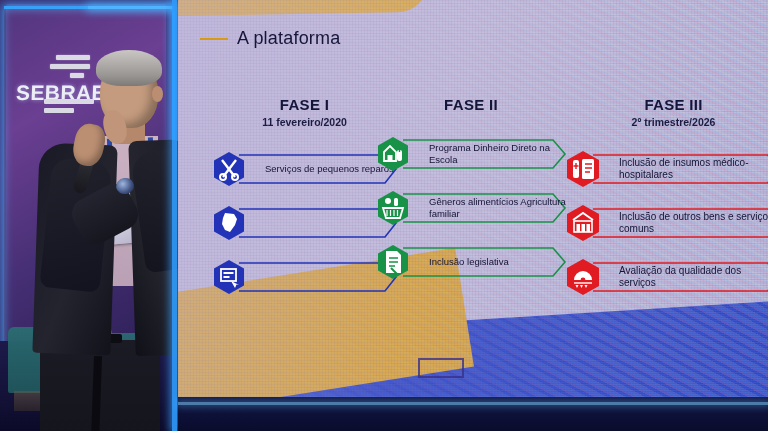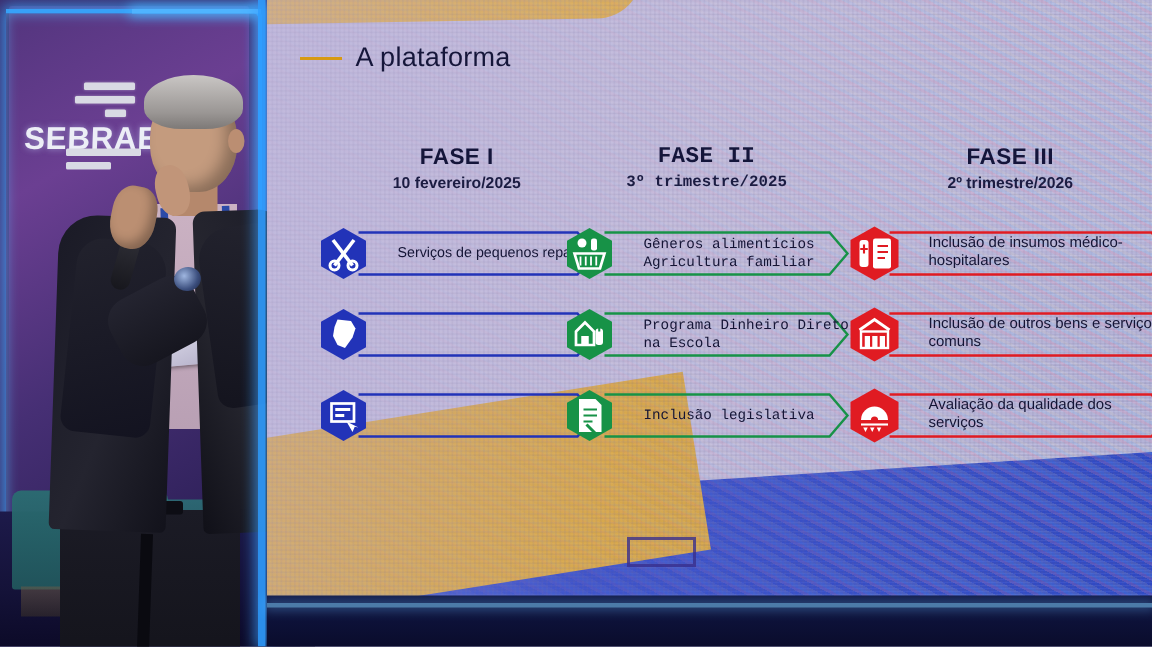--- a/index.html
+++ b/index.html
@@ -230,21 +230,21 @@
   
   .slide-content{position:absolute;inset:0;z-index:4;}
   .title-row{position:absolute;left:22px;top:28px;display:flex;align-items:center;gap:9px;}
   .title-dash{width:28px;height:2px;background:#d79a12;}
   .title-text{
     font-size:18px;color:#15163a;font-weight:500;letter-spacing:.2px;
   }
   .columns{position:absolute;left:0;top:96px;width:644px;height:260px;}
   .col{position:absolute;top:0;}
   .col-1{left:34px;width:185px;}
-  .col-2{left:198px;width:190px;font-family:Liberation Mono, monospace;}
+  .col-2{left:198px;width:190px;}
   .col-3{left:388px;width:215px;}
 
   .phase-title{text-align:center;font-size:15px;font-weight:bold;color:#14153a;letter-spacing:.3px;}
   .phase-date{text-align:center;font-size:10.5px;color:#1b1c42;margin-top:3px;font-weight:600;}
 
   .items{margin-top:18px;position:relative;}
   .item{
     position:relative;height:46px;margin-bottom:8px;
     display:flex;align-items:center;
   }
@@ -347,21 +347,21 @@
 
       <div class="title-row">
         <span class="title-dash"></span>
         <span class="title-text">A plataforma</span>
       </div>
 
       <div class="columns">
 
         <div class="col col-1">
           <div class="phase-title">FASE I</div>
-          <div class="phase-date">10 fevereiro/2025</div>
+          <div class="phase-date">11 fevereiro/2020</div>
           <div class="items">
 
 
             <div class="item">
               <div class="hexicon">
                 <svg width="32" height="36" viewBox="0 0 32 36">
                     <polygon points="16,1 31,9.5 31,26.5 16,35 1,26.5 1,9.5" fill="#2233b8"></polygon>
                     <path d="M9 9 L22 26" stroke="#fff" stroke-width="2.4" fill="none"></path>
                     <path d="M23 9 L10 26" stroke="#fff" stroke-width="2.4" fill="none"></path>
                     <circle cx="10" cy="26" r="3" fill="none" stroke="#fff" stroke-width="2"></circle>
@@ -405,56 +405,55 @@
                     <path d="M2 1 L148 1 L159 15 L148 29 L2 29" fill="none" stroke="#2233b8" stroke-width="1.6"></path>
                   </svg>
               </div>
             </div>
 
           </div>
         </div>
 
         <div class="col col-2">
           <div class="phase-title">FASE II</div>
-          <div class="phase-date">3º trimestre/2025</div>
           <div class="items">
+
+            <div class="item">
+              <div class="hexicon">
+                <svg width="32" height="36" viewBox="0 0 32 36">
+                    <polygon points="16,1 31,9.5 31,26.5 16,35 1,26.5 1,9.5" fill="#179247"></polygon>
+                    <path d="M7 16 L13 10 L19 16 L19 25 L7 25 Z" fill="none" stroke="#fff" stroke-width="1.8"></path>
+                    <rect x="10.5" y="19" width="5" height="6" fill="#fff"></rect>
+                    <rect x="20" y="14" width="5" height="11" rx="2" fill="#fff"></rect>
+                    <path d="M22.5 12 L22.5 16" stroke="#179247" stroke-width="1.4"></path>
+                  </svg>
+              </div>
+              <div class="arrow">
+                <svg viewBox="0 0 165 30" preserveAspectRatio="none">
+                    <path d="M2 1 L152 1 L164 15 L152 29 L2 29" fill="none" stroke="#179247" stroke-width="1.6"></path>
+                  </svg>
+                <span class="arrow-label">Programa Dinheiro Direto na Escola</span>
+              </div>
+            </div>
 
             <div class="item">
               <div class="hexicon">
                 <svg width="32" height="36" viewBox="0 0 32 36">
                     <polygon points="16,1 31,9.5 31,26.5 16,35 1,26.5 1,9.5" fill="#179247"></polygon>
                     <circle cx="11" cy="11" r="3" fill="#fff"></circle>
                     <rect x="17" y="8" width="4" height="8" rx="1.5" fill="#fff"></rect>
                     <path d="M6 18 L26 18 L23 28 L9 28 Z" fill="none" stroke="#fff" stroke-width="1.8"></path>
                     <path d="M10 20 L10 26 M13.5 20 L13.5 26 M17 20 L17 26 M20.5 20 L20.5 26" stroke="#fff" stroke-width="1.2"></path>
                   </svg>
               </div>
               <div class="arrow">
                 <svg viewBox="0 0 165 30" preserveAspectRatio="none">
                     <path d="M2 1 L152 1 L164 15 L152 29 L2 29" fill="none" stroke="#179247" stroke-width="1.6"></path>
                   </svg>
                 <span class="arrow-label">Gêneros alimentícios Agricultura familiar</span>
-              </div>
-            </div>
-
-            <div class="item">
-              <div class="hexicon">
-                <svg width="32" height="36" viewBox="0 0 32 36">
-                    <polygon points="16,1 31,9.5 31,26.5 16,35 1,26.5 1,9.5" fill="#179247"></polygon>
-                    <path d="M7 16 L13 10 L19 16 L19 25 L7 25 Z" fill="none" stroke="#fff" stroke-width="1.8"></path>
-                    <rect x="10.5" y="19" width="5" height="6" fill="#fff"></rect>
-                    <rect x="20" y="14" width="5" height="11" rx="2" fill="#fff"></rect>
-                    <path d="M22.5 12 L22.5 16" stroke="#179247" stroke-width="1.4"></path>
-                  </svg>
-              </div>
-              <div class="arrow">
-                <svg viewBox="0 0 165 30" preserveAspectRatio="none">
-                    <path d="M2 1 L152 1 L164 15 L152 29 L2 29" fill="none" stroke="#179247" stroke-width="1.6"></path>
-                  </svg>
-                <span class="arrow-label">Programa Dinheiro Direto na Escola</span>
               </div>
             </div>
 
             <div class="item">
               <div class="hexicon">
                 <svg width="32" height="36" viewBox="0 0 32 36">
                     <polygon points="16,1 31,9.5 31,26.5 16,35 1,26.5 1,9.5" fill="#179247"></polygon>
                     <path d="M9 7 L20 7 L24 11 L24 29 L9 29 Z" fill="#fff"></path>
                     <path d="M12 14 L21 14 M12 18 L21 18 M12 22 L18 22" stroke="#179247" stroke-width="1.4"></path>
                     <path d="M14 24 L20 30" stroke="#179247" stroke-width="2"></path>

